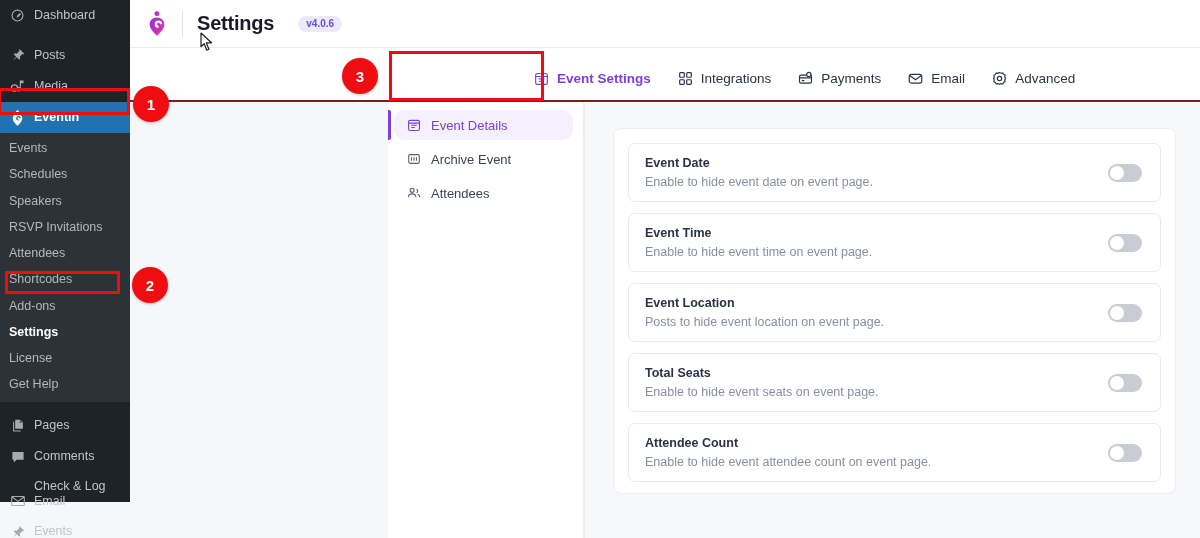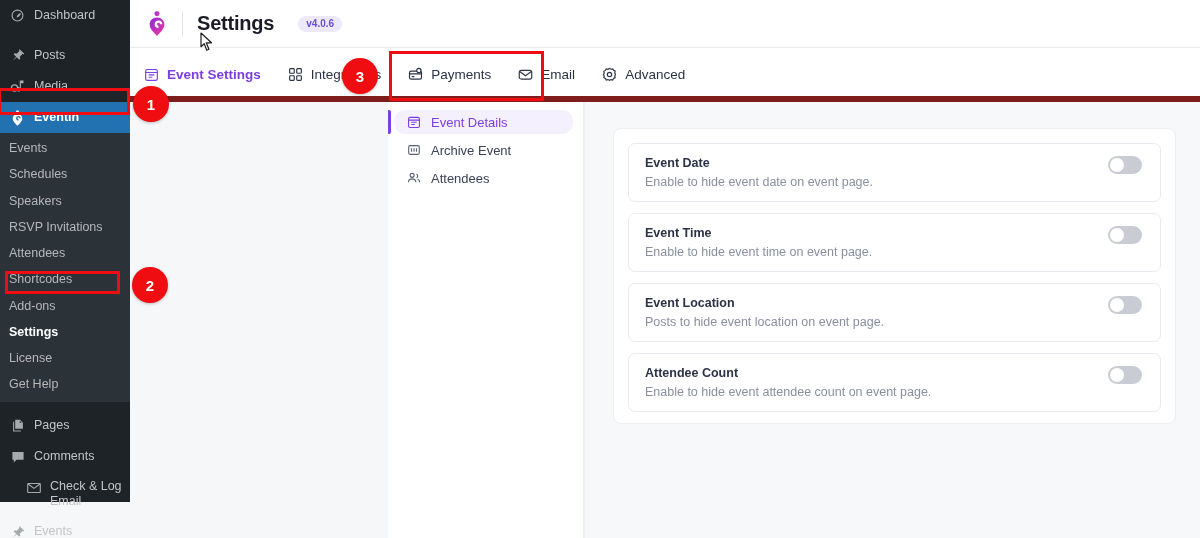--- a/index.html
+++ b/index.html
@@ -58,21 +58,21 @@
   }
   .wp-sub-item {
     padding: 5px 0 5px 9px;
     font-size: 12.5px;
     color: #b5b7ba;
     line-height: 1.3;
     position: relative;
   }
   .wp-sub-item.cur { color: #fff; font-weight: 700; }
   .wp-sep { height: 9px; }
-  .wp-item.two-line { align-items: flex-start; padding-top: 6px; margin-left: 16px; }
+  .wp-item.two-line { align-items: flex-end; padding-top: 6px; }
   .wp-item.two-line .ic { margin-top: 1px; }
 
   
   .main {
     flex: 1 1 auto;
     height: 538px;
     background: #f6f7f9;
     display: flex; flex-direction: column;
     position: relative;
   }
@@ -100,23 +100,24 @@
     padding: 3px 8px;
     border-radius: 10px;
     line-height: 1;
   }
 
   
   .tabbar {
     height: 54px;
     background: #fff;
     display: flex; align-items: flex-end;
+    padding-left: 390px;
     gap: 0px;
     flex: 0 0 54px;
-    border-bottom: 6px solid #7f1d1d;
+    border-bottom: 2px solid #7f1d1d;
   }
   .tab {
     display: flex; align-items: center; gap: 7px;
     padding: 0 13px;
     height: 44px;
     font-size: 13.5px;
     color: #2b3445;
     white-space: nowrap;
   }
   .tab .tic { width:17px; height:17px; display:flex; align-items:center; justify-content:center; }
@@ -134,21 +135,21 @@
     width: 196px;
     flex: 0 0 196px;
     background: #fff;
     padding: 8px 10px 0 6px;
     border-right: 1px solid #eceef3;
     position: relative;
     margin-left: 258px;
   }
   .subnav-item {
     display: flex; align-items: center; gap: 9px;
-    height: 24px;
+    height: 30px;
     padding: 0 10px 0 12px;
     font-size: 13px;
     color: #3c4257;
     border-radius: 11px;
     margin-bottom: 4px;
     position: relative;
   }
   .subnav-item .sic { width:16px; height:16px; display:flex; align-items:center; justify-content:center; color:#5a6275; }
   .subnav-item.active {
     background: #f4f0fd;
@@ -176,21 +177,21 @@
     margin-bottom: 28px;
     letter-spacing: -0.1px;
   }
   .card-wrap {
     background: #fff;
     border-radius: 8px;
     padding: 14px 14px 0 14px;
     border: 1px solid #edeef2;
   }
   .setting-row {
-    display: flex; align-items: flex-start; justify-content: space-between;
+    display: flex; align-items: center; justify-content: space-between;
     border: 1px solid #e9eaef;
     border-radius: 7px;
     padding: 12px 18px 12px 16px;
     margin-bottom: 11px;
     background: #fff;
     min-height: 58px;
   }
   .setting-text { min-width:0; }
   .setting-label { font-size: 12.5px; font-weight: 700; color: #2c3347; margin-bottom: 5px; }
   .setting-desc { font-size: 12.5px; color: #8a8fa0; }
@@ -462,20 +463,27 @@
             </div>
 
             <div class="setting-row">
               <div class="setting-text">
                 <div class="setting-label">Event Location</div>
                 <div class="setting-desc">Posts to hide event location on event page.</div>
               </div>
               <div class="toggle"></div>
             </div>
 
+            <div class="setting-row">
+              <div class="setting-text">
+                <div class="setting-label">Total Seats</div>
+                <div class="setting-desc">Enable to hide event seats on event page.</div>
+              </div>
+              <div class="toggle"></div>
+            </div>
 
             <div class="setting-row">
               <div class="setting-text">
                 <div class="setting-label">Attendee Count</div>
                 <div class="setting-desc">Enable to hide event attendee count on event page.</div>
               </div>
               <div class="toggle"></div>
             </div>
 
           </div>

